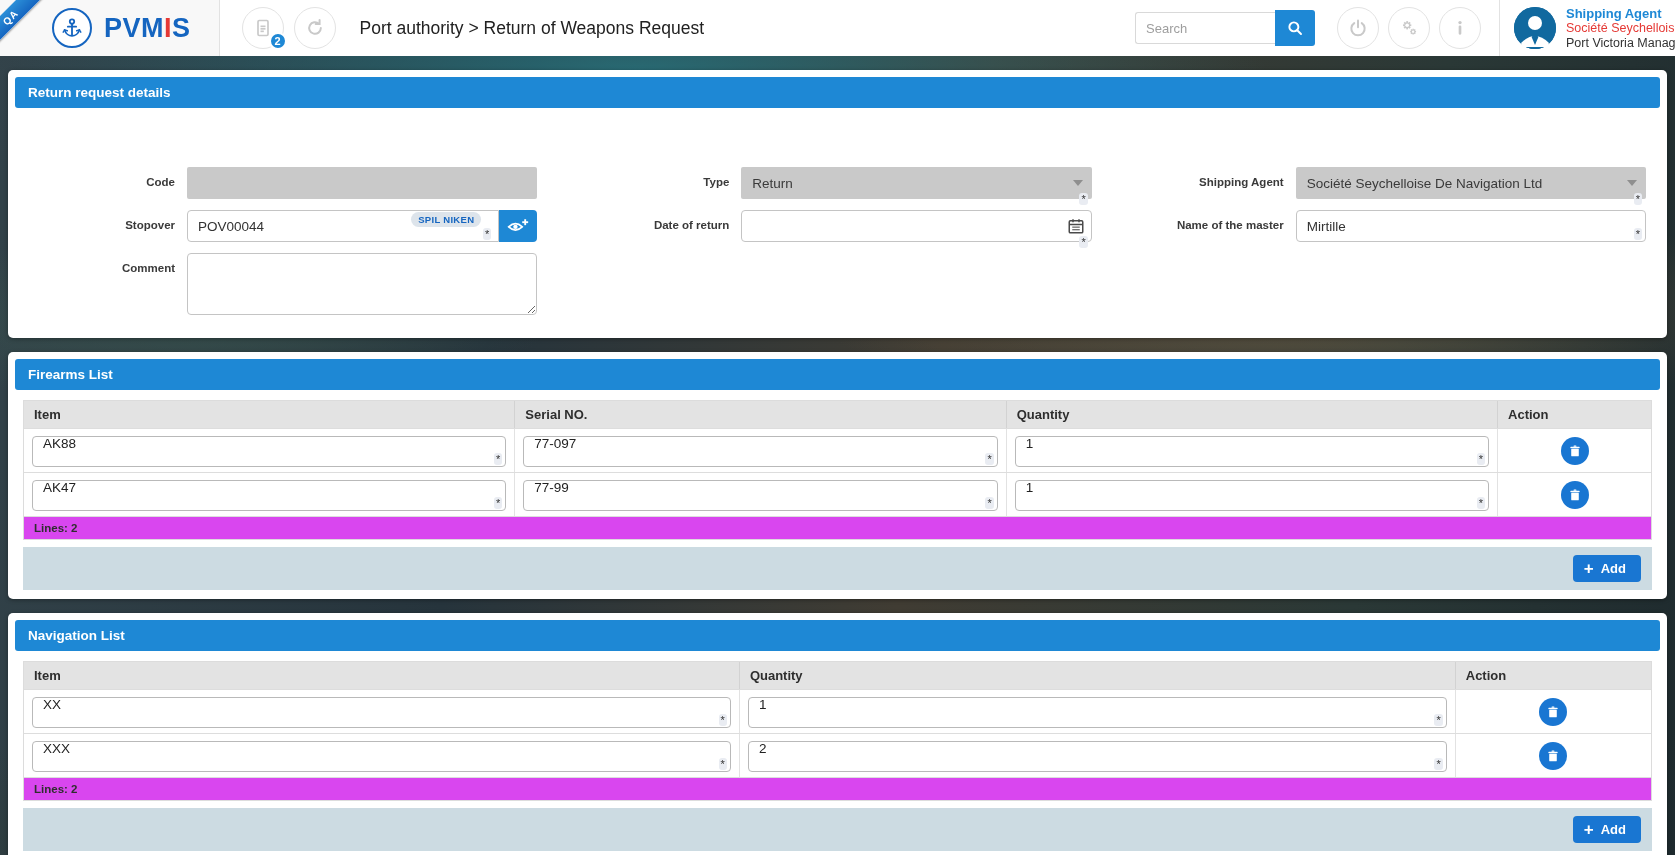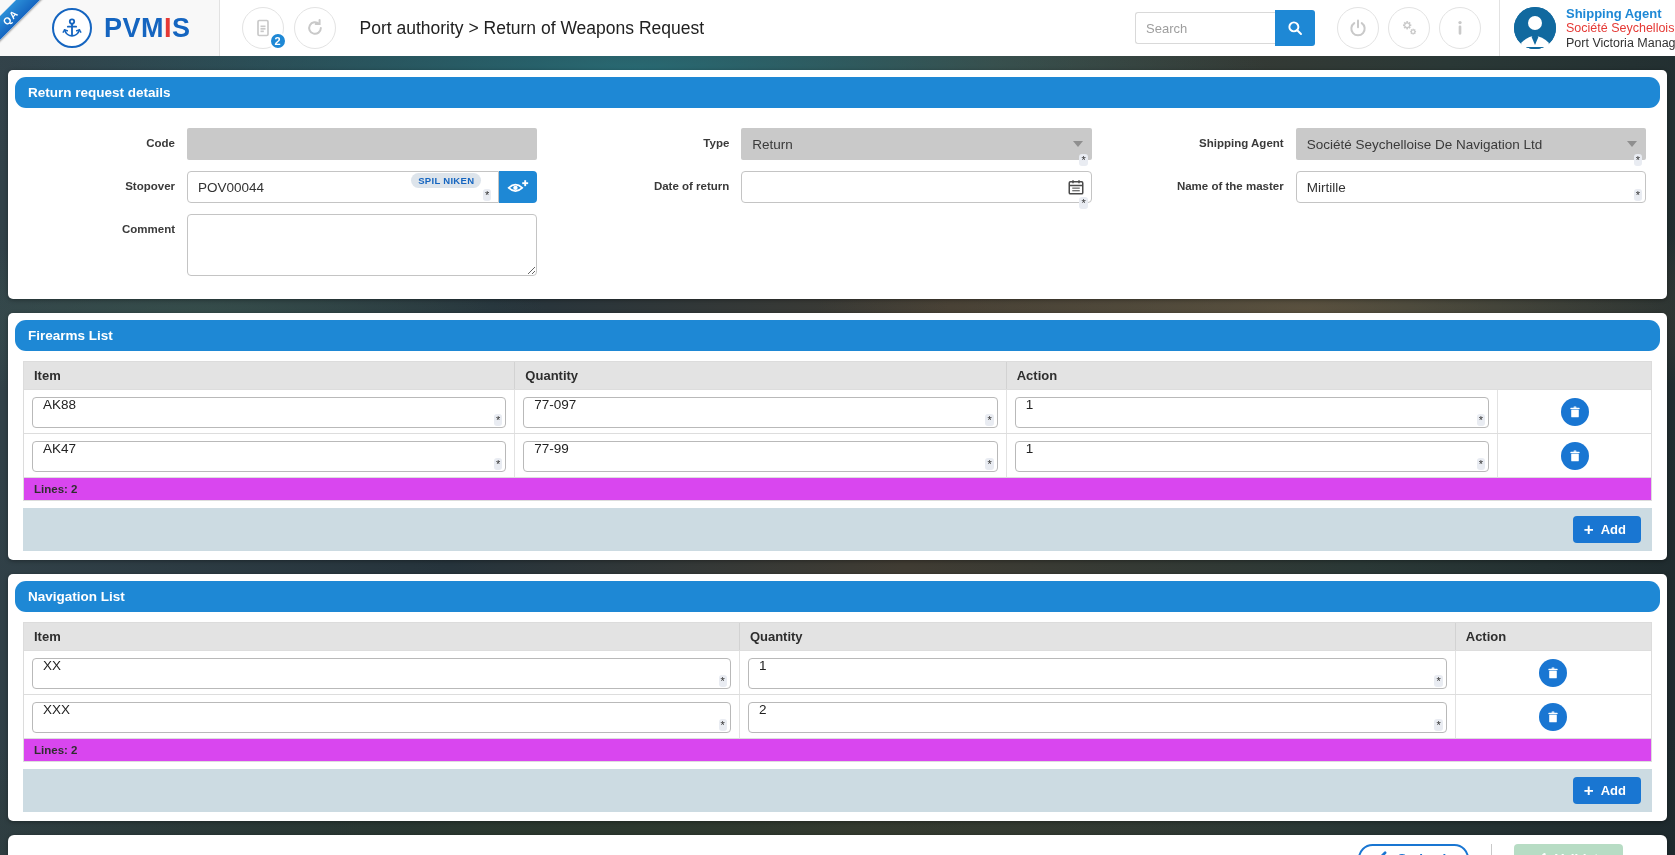--- a/index.html
+++ b/index.html
@@ -45,24 +45,24 @@
   .avatar { width:42px; height:42px; border-radius:50%; background:#11699f; flex:0 0 auto; display:grid; place-items:center; }
   .user-lines { font-size:12.5px; line-height:15px; white-space:nowrap; }
   .user-role { color:#1e88d5; font-weight:bold; font-size:13px; }
   .user-company { color:#e53935; }
   .user-org { color:#333; }
 
   
   .panel { background:#fff; margin:0 8px; border-radius:5px; padding:7px; box-shadow:0 1px 4px rgba(0,0,0,.35); flex:0 0 auto; }
   .panel + .panel { margin-top:14px; }
   .panel-1 { margin-top:14px; }
-  .section-title { background:#1e88d5; color:#fff; font-weight:bold; font-size:13.5px; padding:8px 13px; border-radius:11px; }
+  .section-title { background:#1e88d5; color:#fff; font-weight:bold; font-size:13.5px; padding:8px 13px; border-radius:3px; }
 
   
-  .details-grid { display:grid; grid-template-columns:1fr 1fr 1fr; column-gap:36px; row-gap:11px; padding:20px 14px 12px 4px; }
+  .details-grid { display:grid; grid-template-columns:1fr 1fr 1fr; column-gap:36px; row-gap:11px; padding:20px 14px 12px 4px;margin-top:39px; }
   .field { display:flex; align-items:flex-start; }
   .field > label { width:168px; flex:0 0 auto; text-align:right; padding:9px 12px 0 0; font-size:11.5px; font-weight:bold; color:#3a3a3a; }
   .control { flex:1; position:relative; }
   .txt { width:100%; height:32px; border:1px solid #c4c4c4; border-radius:4px; padding:0 10px; font-size:13.5px; color:#333; background:#fff; outline:none; }
   .disabled-box { height:32px; background:#c9c9c9; border-radius:2px; display:flex; align-items:center; padding:0 11px; font-size:13.5px; color:#3a3a3a; position:relative; }
   .dd-arrow { position:absolute; right:9px; top:13px; width:0; height:0; border-left:5px solid transparent; border-right:5px solid transparent; border-top:6px solid #8f8f8f; }
   .req { position:absolute; right:4px; bottom:2px; font-size:11px; line-height:11px; color:#333; background:#e9ecf2; border-radius:3px; padding:1px 2px 0; }
   .req-below { bottom:-6px; }
 
   .stopover-wrap { display:flex; }
@@ -295,20 +295,21 @@
         <div></div>
     </div>
   </div>
 
   <div class="panel">
     <div class="section-title">Firearms List</div>
 
     <div class="tablebox">
       <div class="t-head cols-4">
         <div class="t-cell">Item</div>
+        <div class="t-cell">Serial NO.</div>
         <div class="t-cell">Quantity</div>
         <div class="t-cell">Action</div>
       </div>
 
       <div class="t-row cols-4">
         <div class="t-cell">
             <div class="cell-input-wrap">
           <input class="cell-input" type="text" value="AK88" style="">
           <span class="req">*</span>
         </div>

